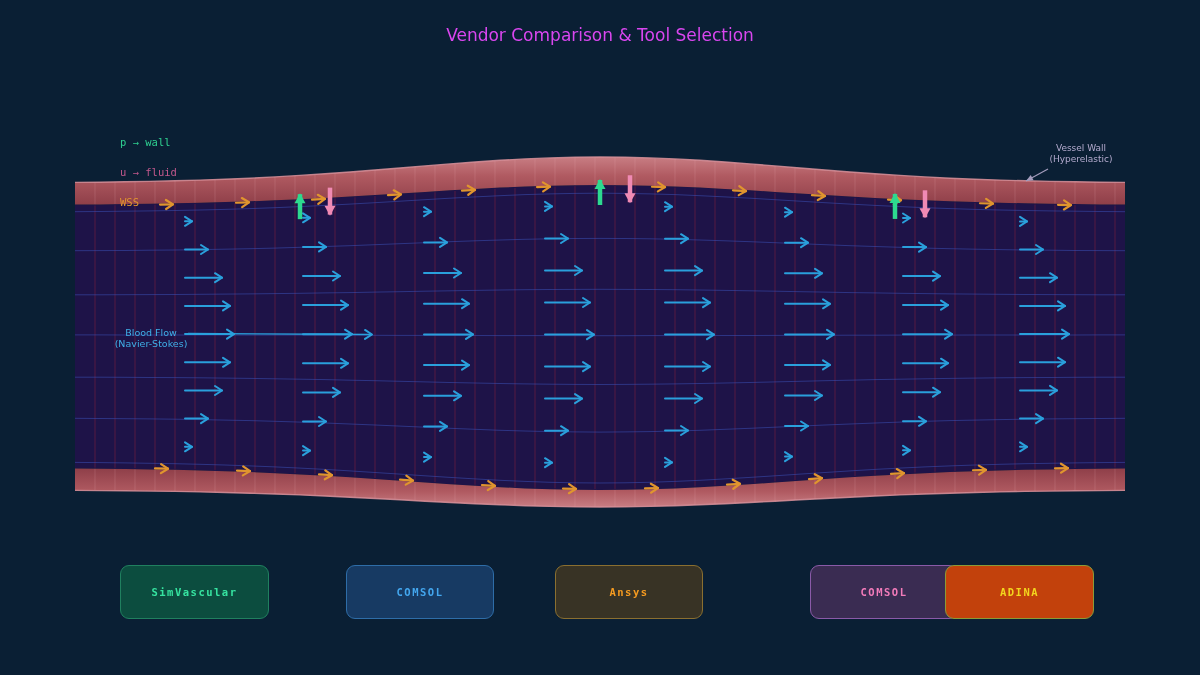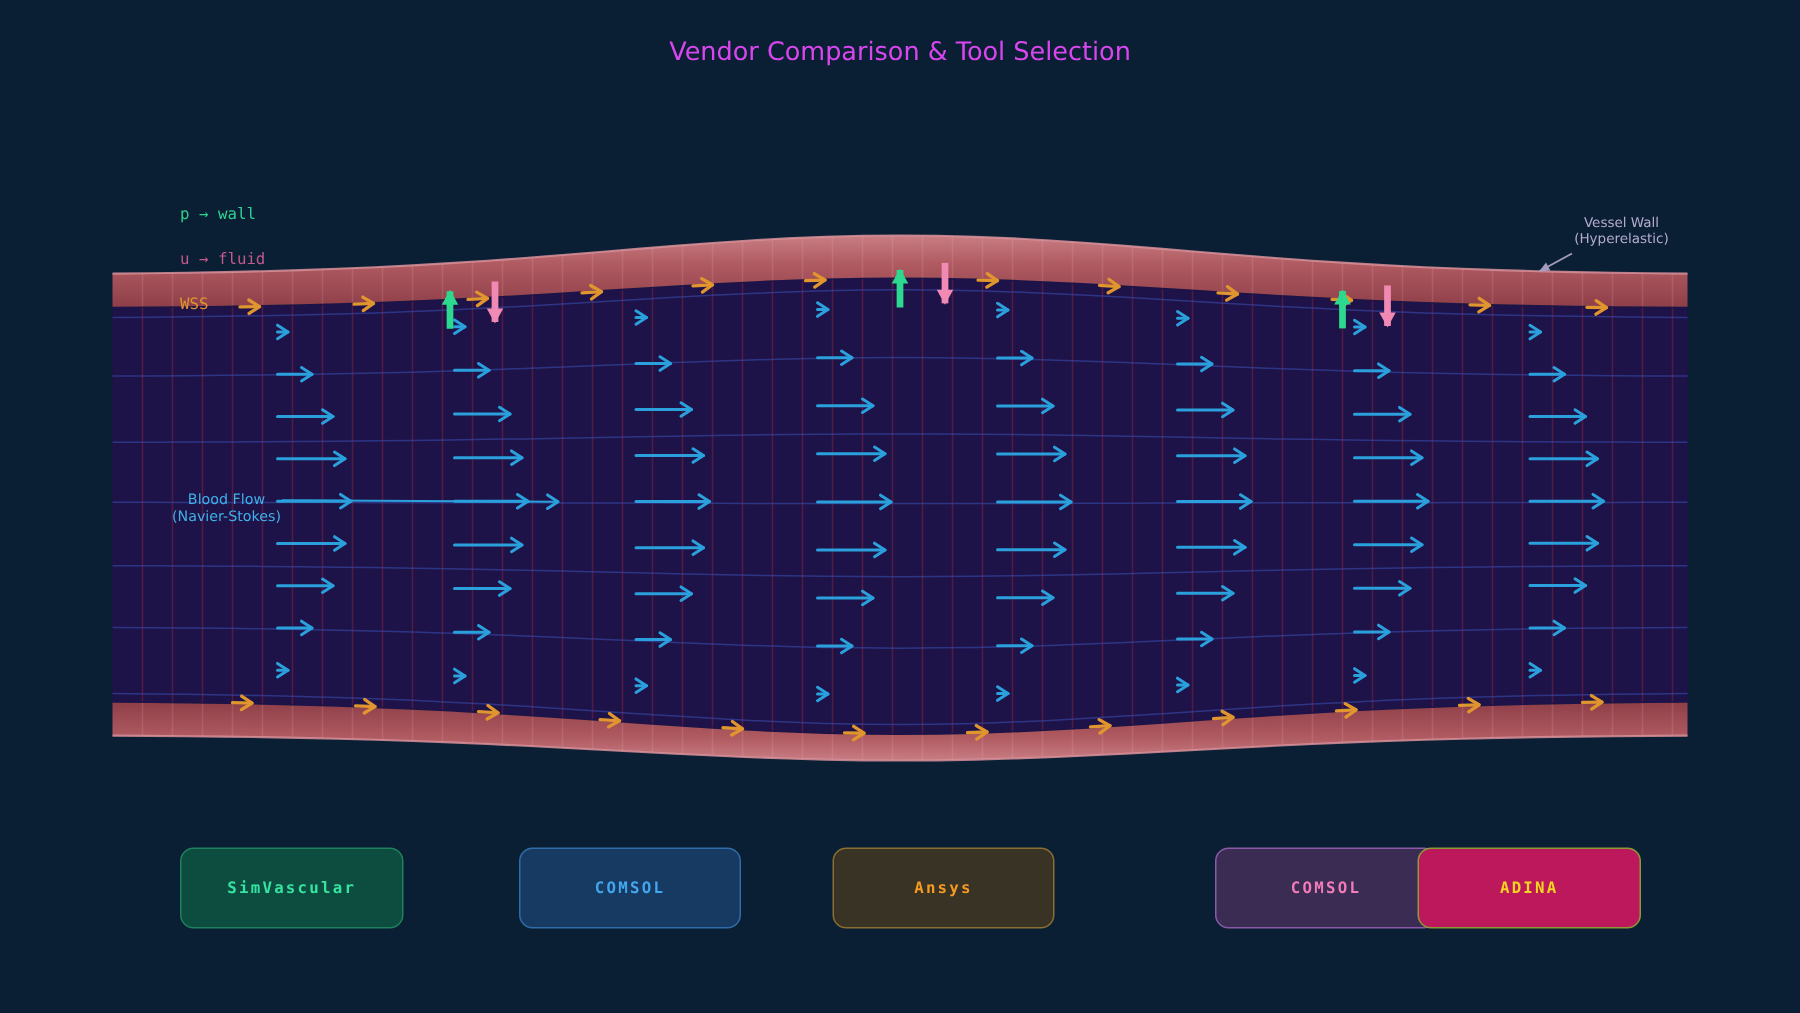--- a/index.html
+++ b/index.html
@@ -350,14 +350,14 @@
       <text x="1081" y="162" fill="#b4abce" font-size="9" text-anchor="middle" class="sans">(Hyperelastic)</text>
       <line x1="1048" y1="169" x2="1026" y2="181" stroke="#a49cbc" stroke-width="1.2" marker-end="url(#mA)"></line>
     </g>
   </svg>
 
 <div id="vendor-row">
     <div class="vendor-btn" style="left: 120px; width: 149px; background: rgb(12, 77, 63); border-color: rgb(32, 128, 95); color: rgb(54, 227, 160); text-align: right;">SimVascular</div>
     <div class="vendor-btn" style="left: 346px; width: 148px; background: rgb(23, 58, 99); border-color: rgb(46, 109, 168); color: rgb(67, 166, 238);">COMSOL</div>
     <div class="vendor-btn" style="left: 555px; width: 148px; background: rgb(56, 51, 37); border-color: rgb(138, 111, 48); color: rgb(245, 155, 32);">Ansys</div>
     <div class="vendor-btn" style="left: 778px; width: 148px; background: rgb(58, 44, 82); border-color: rgb(138, 90, 168); color: rgb(242, 123, 186); margin-left: 32px;">COMSOL</div>
-    <div class="vendor-btn" style="left: 945px; width: 149px; background: #be185d; border-color: rgb(138, 155, 56); color: rgb(242, 213, 30);">ADINA</div>
+    <div class="vendor-btn" style="left: 945px; width: 149px; background: #c2410c; border-color: rgb(138, 155, 56); color: rgb(242, 213, 30);">ADINA</div>
   </div>
 
 </body></html>

